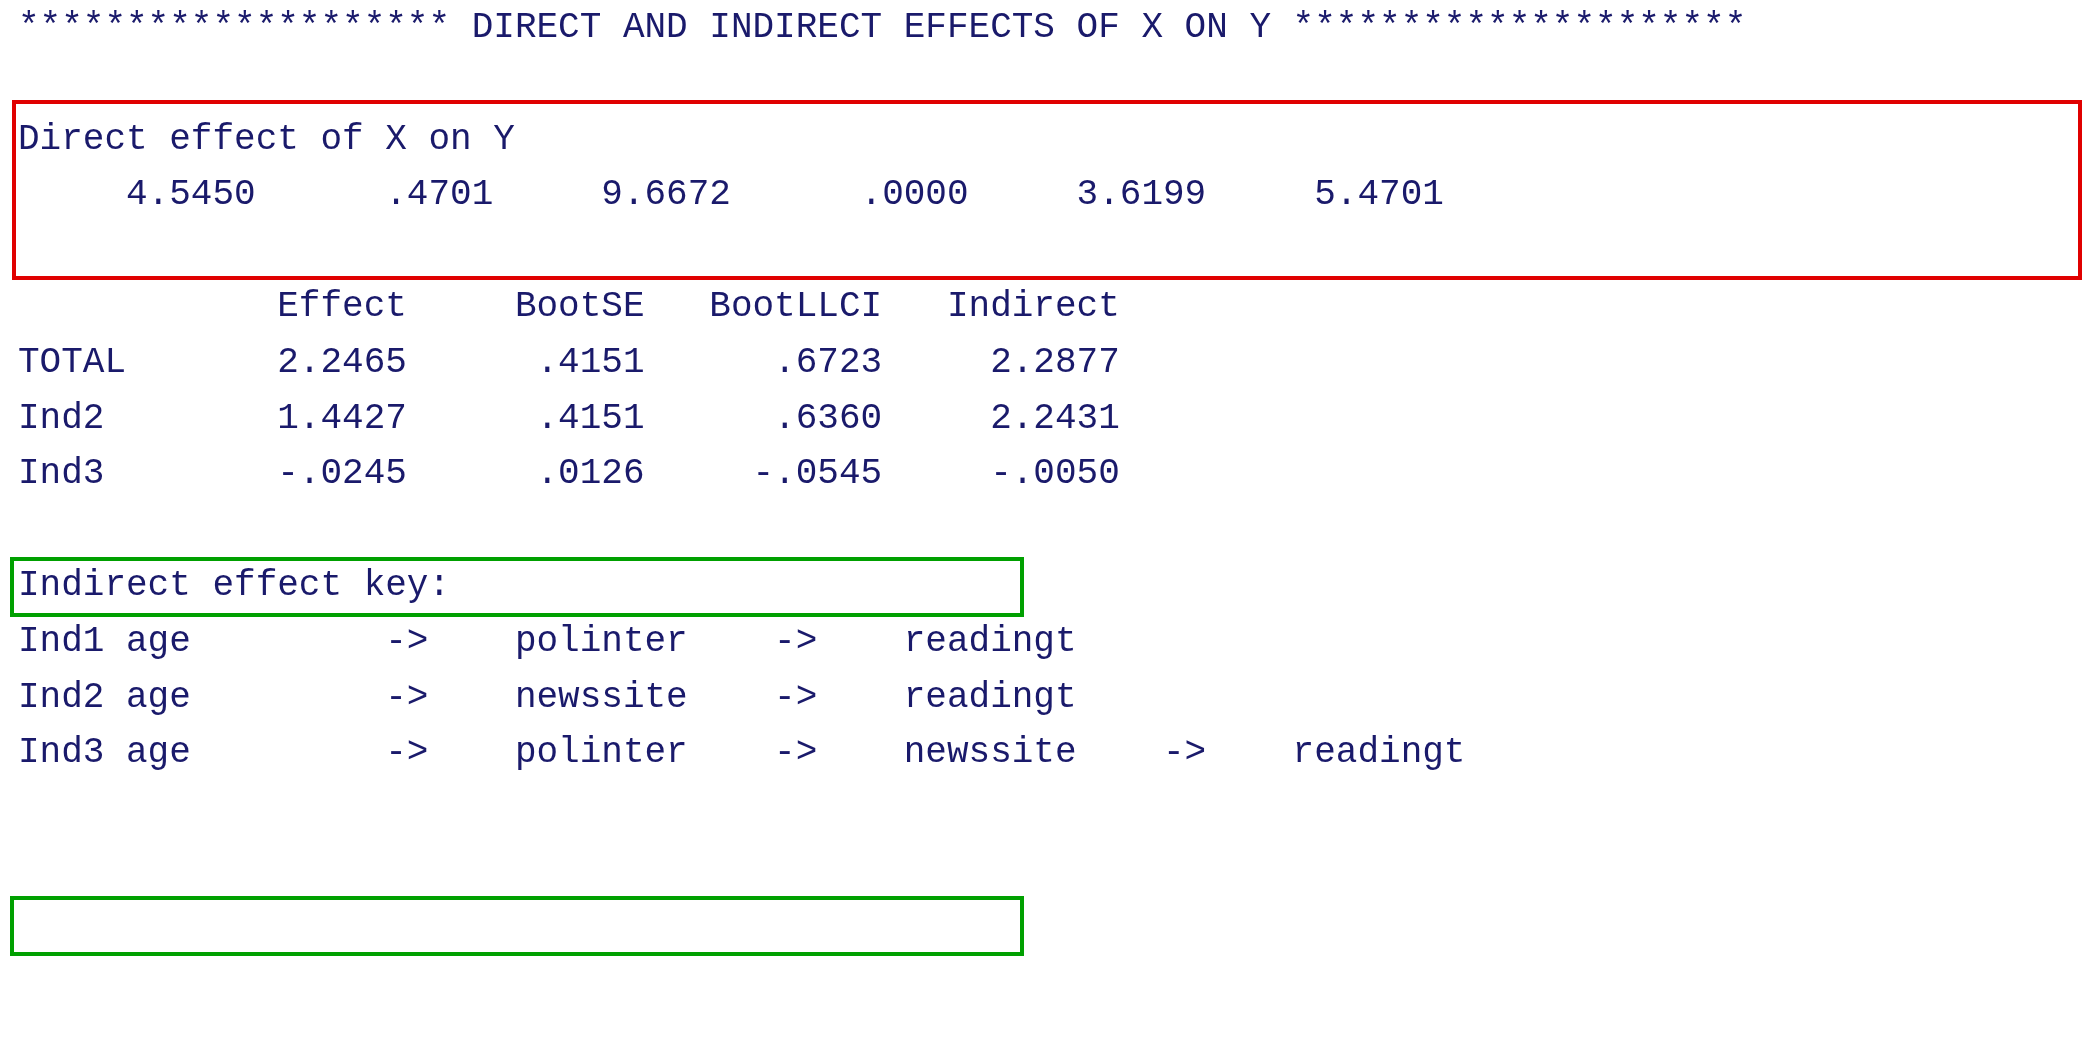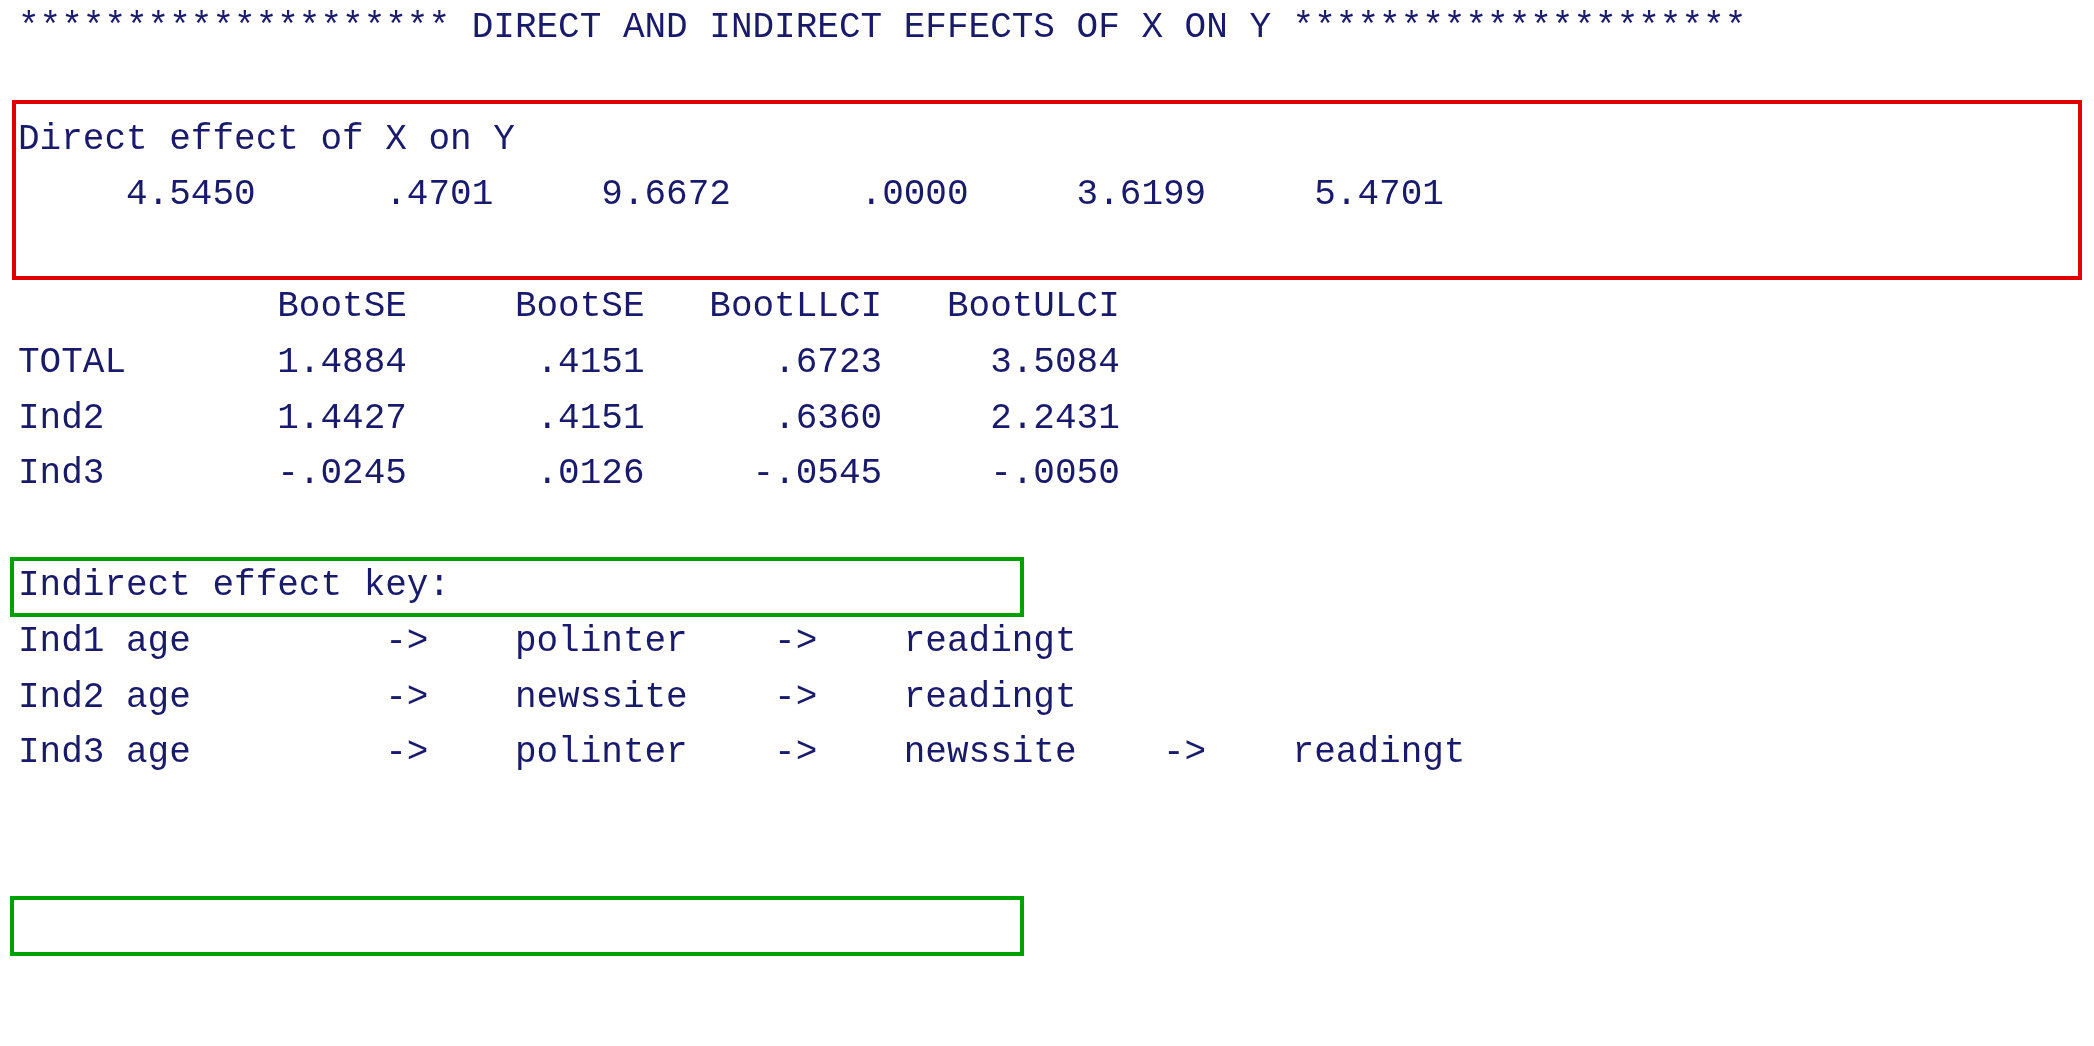--- a/index.html
+++ b/index.html
@@ -15,22 +15,22 @@
 </style>
 </head>
 <body>
 
 <div class="container">
 <pre>******************** DIRECT AND INDIRECT EFFECTS OF X ON Y *********************</pre>
 <pre> </pre>
 <pre>Direct effect of X on Y</pre>
 <pre>     4.5450      .4701     9.6672      .0000     3.6199     5.4701</pre>
 <pre> </pre>
-<pre>            BootSE     BootSE   BootLLCI   BootULCI</pre>
-<pre>TOTAL       1.4884      .4151      .6723     3.5084</pre>
+<pre>            Effect     BootSE   BootLLCI   Indirect</pre>
+<pre>TOTAL       2.2465      .4151      .6723     2.2877</pre>
 <pre>Ind2        1.4427      .4151      .6360     2.2431</pre>
 <pre>Ind3        -.0245      .0126     -.0545     -.0050</pre>
 <pre> </pre>
 <pre>Indirect effect key:</pre>
 <pre>Ind1 age         -&gt;    polinter    -&gt;    readingt</pre>
 <pre>Ind2 age         -&gt;    newssite    -&gt;    readingt</pre>
 <pre>Ind3 age         -&gt;    polinter    -&gt;    newssite    -&gt;    readingt</pre>
 
 <div id="box-direct" class="red-box"></div>
 <div id="box-ind2" class="green-box"></div>

